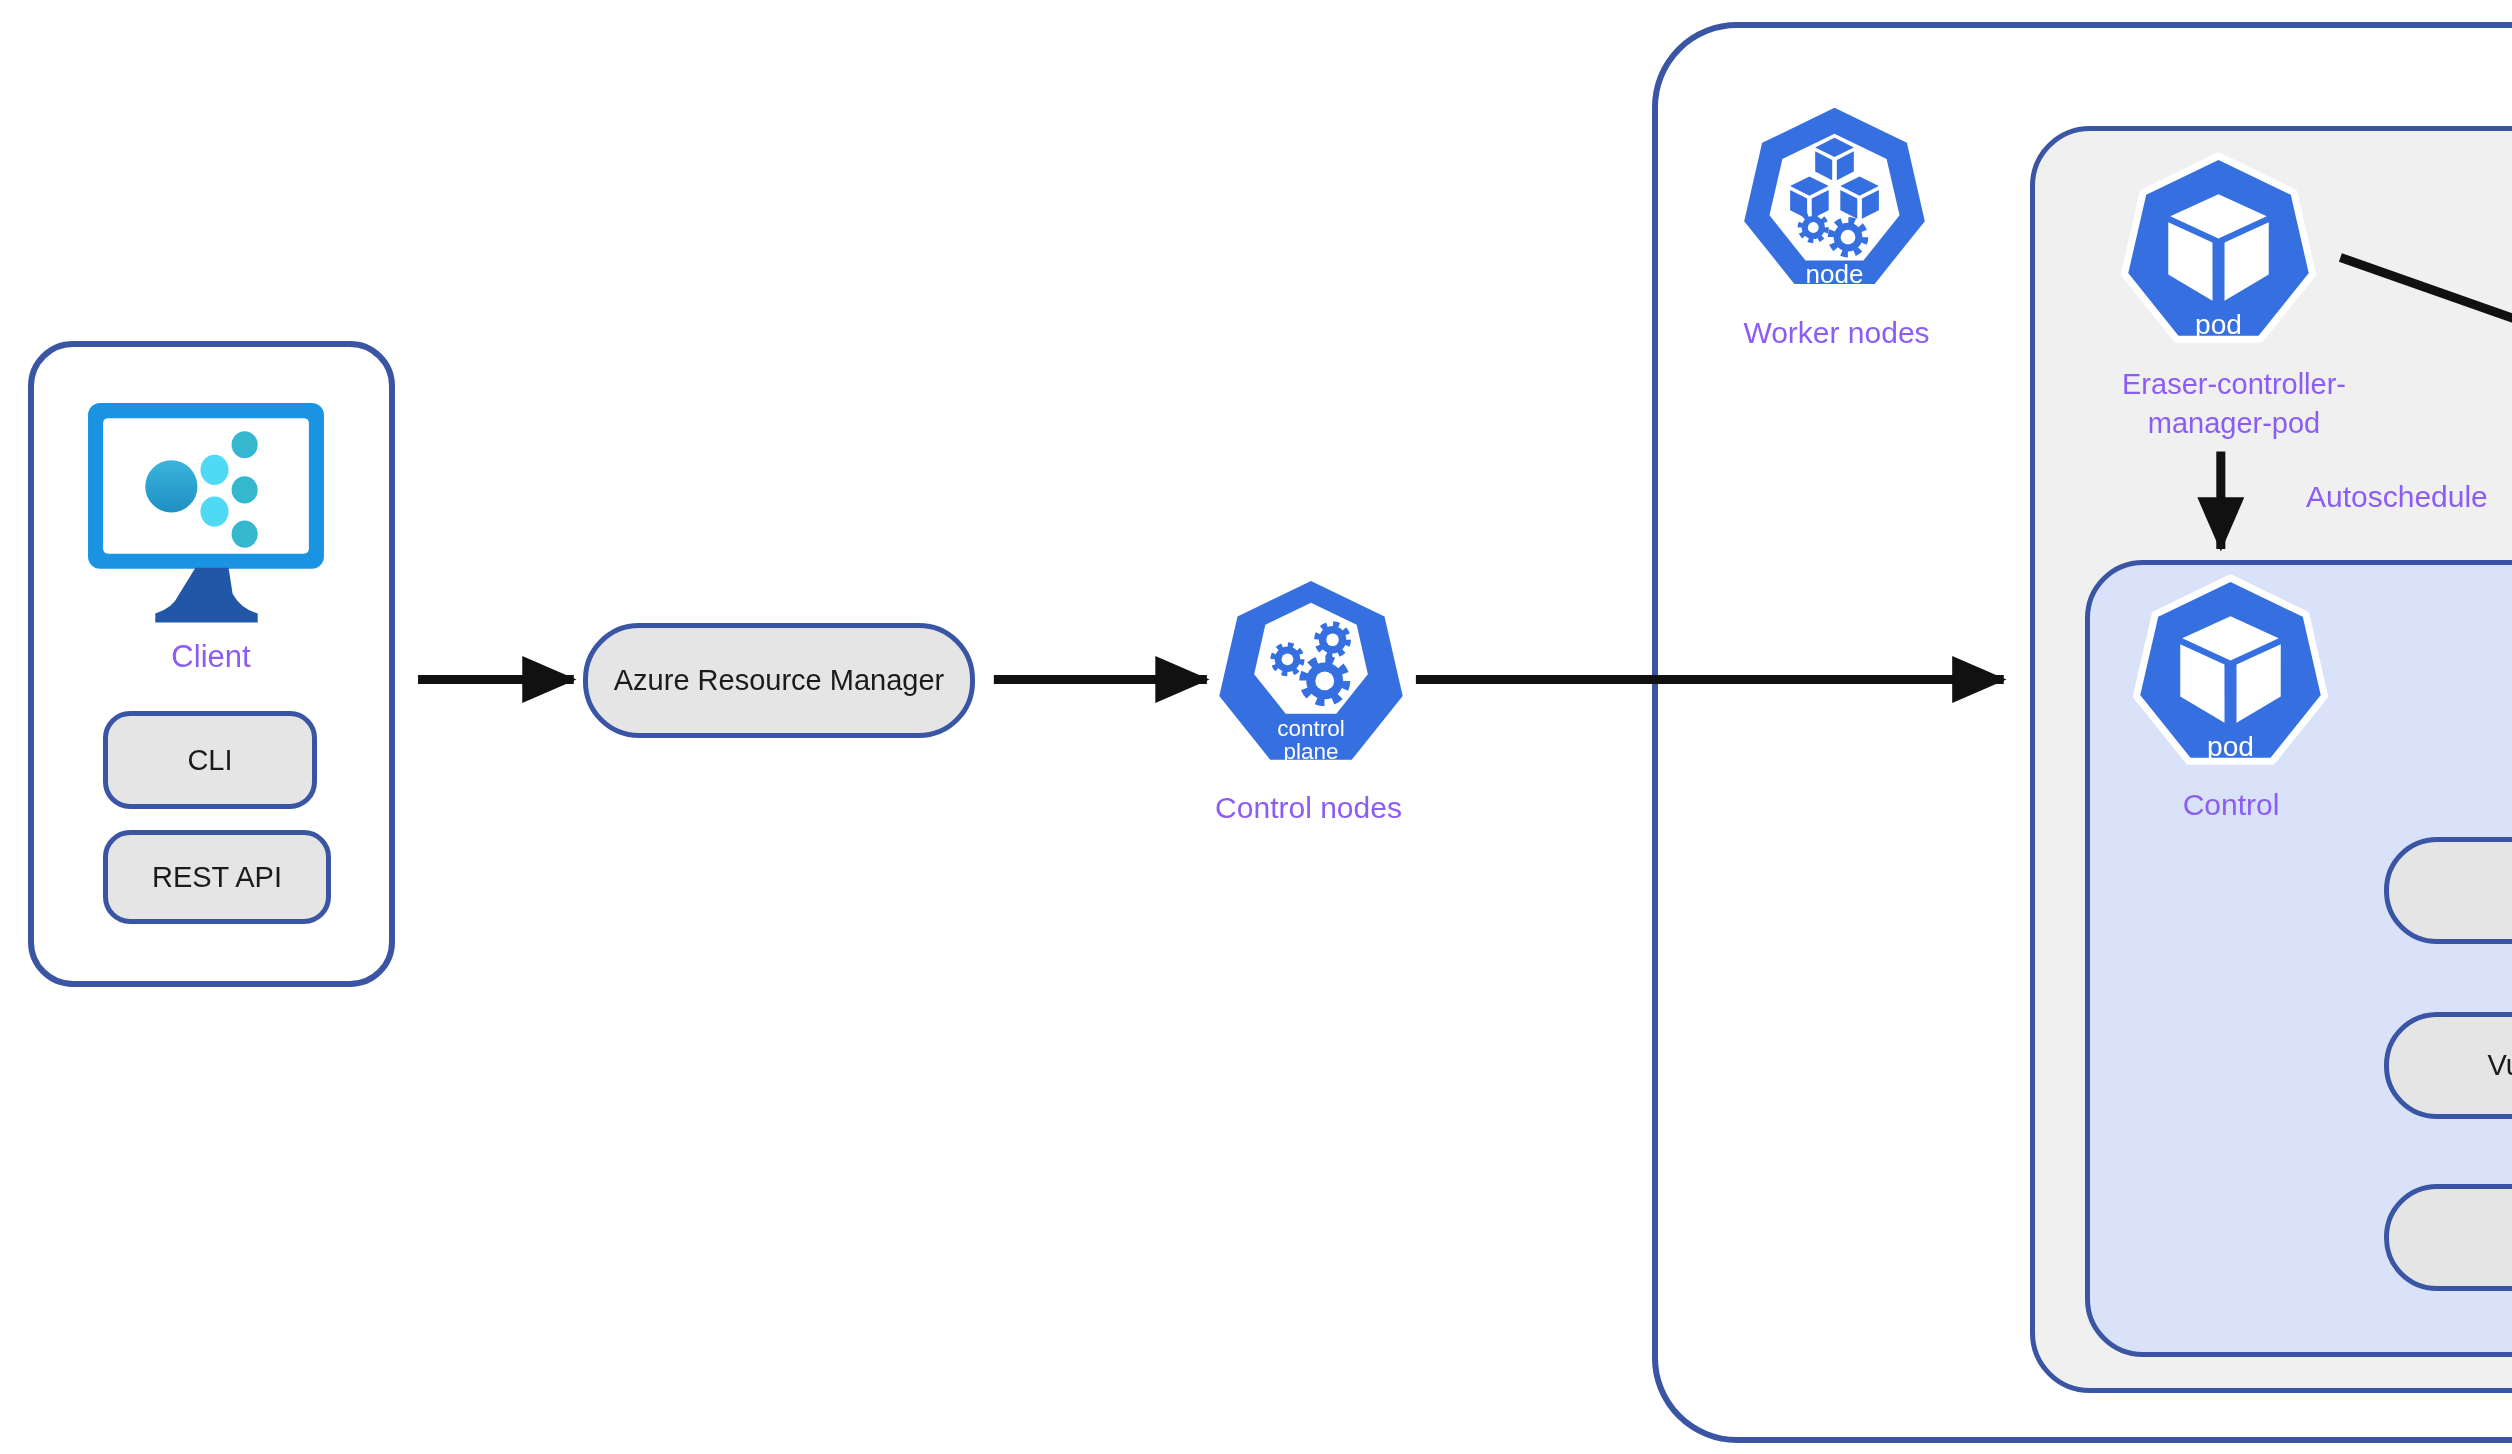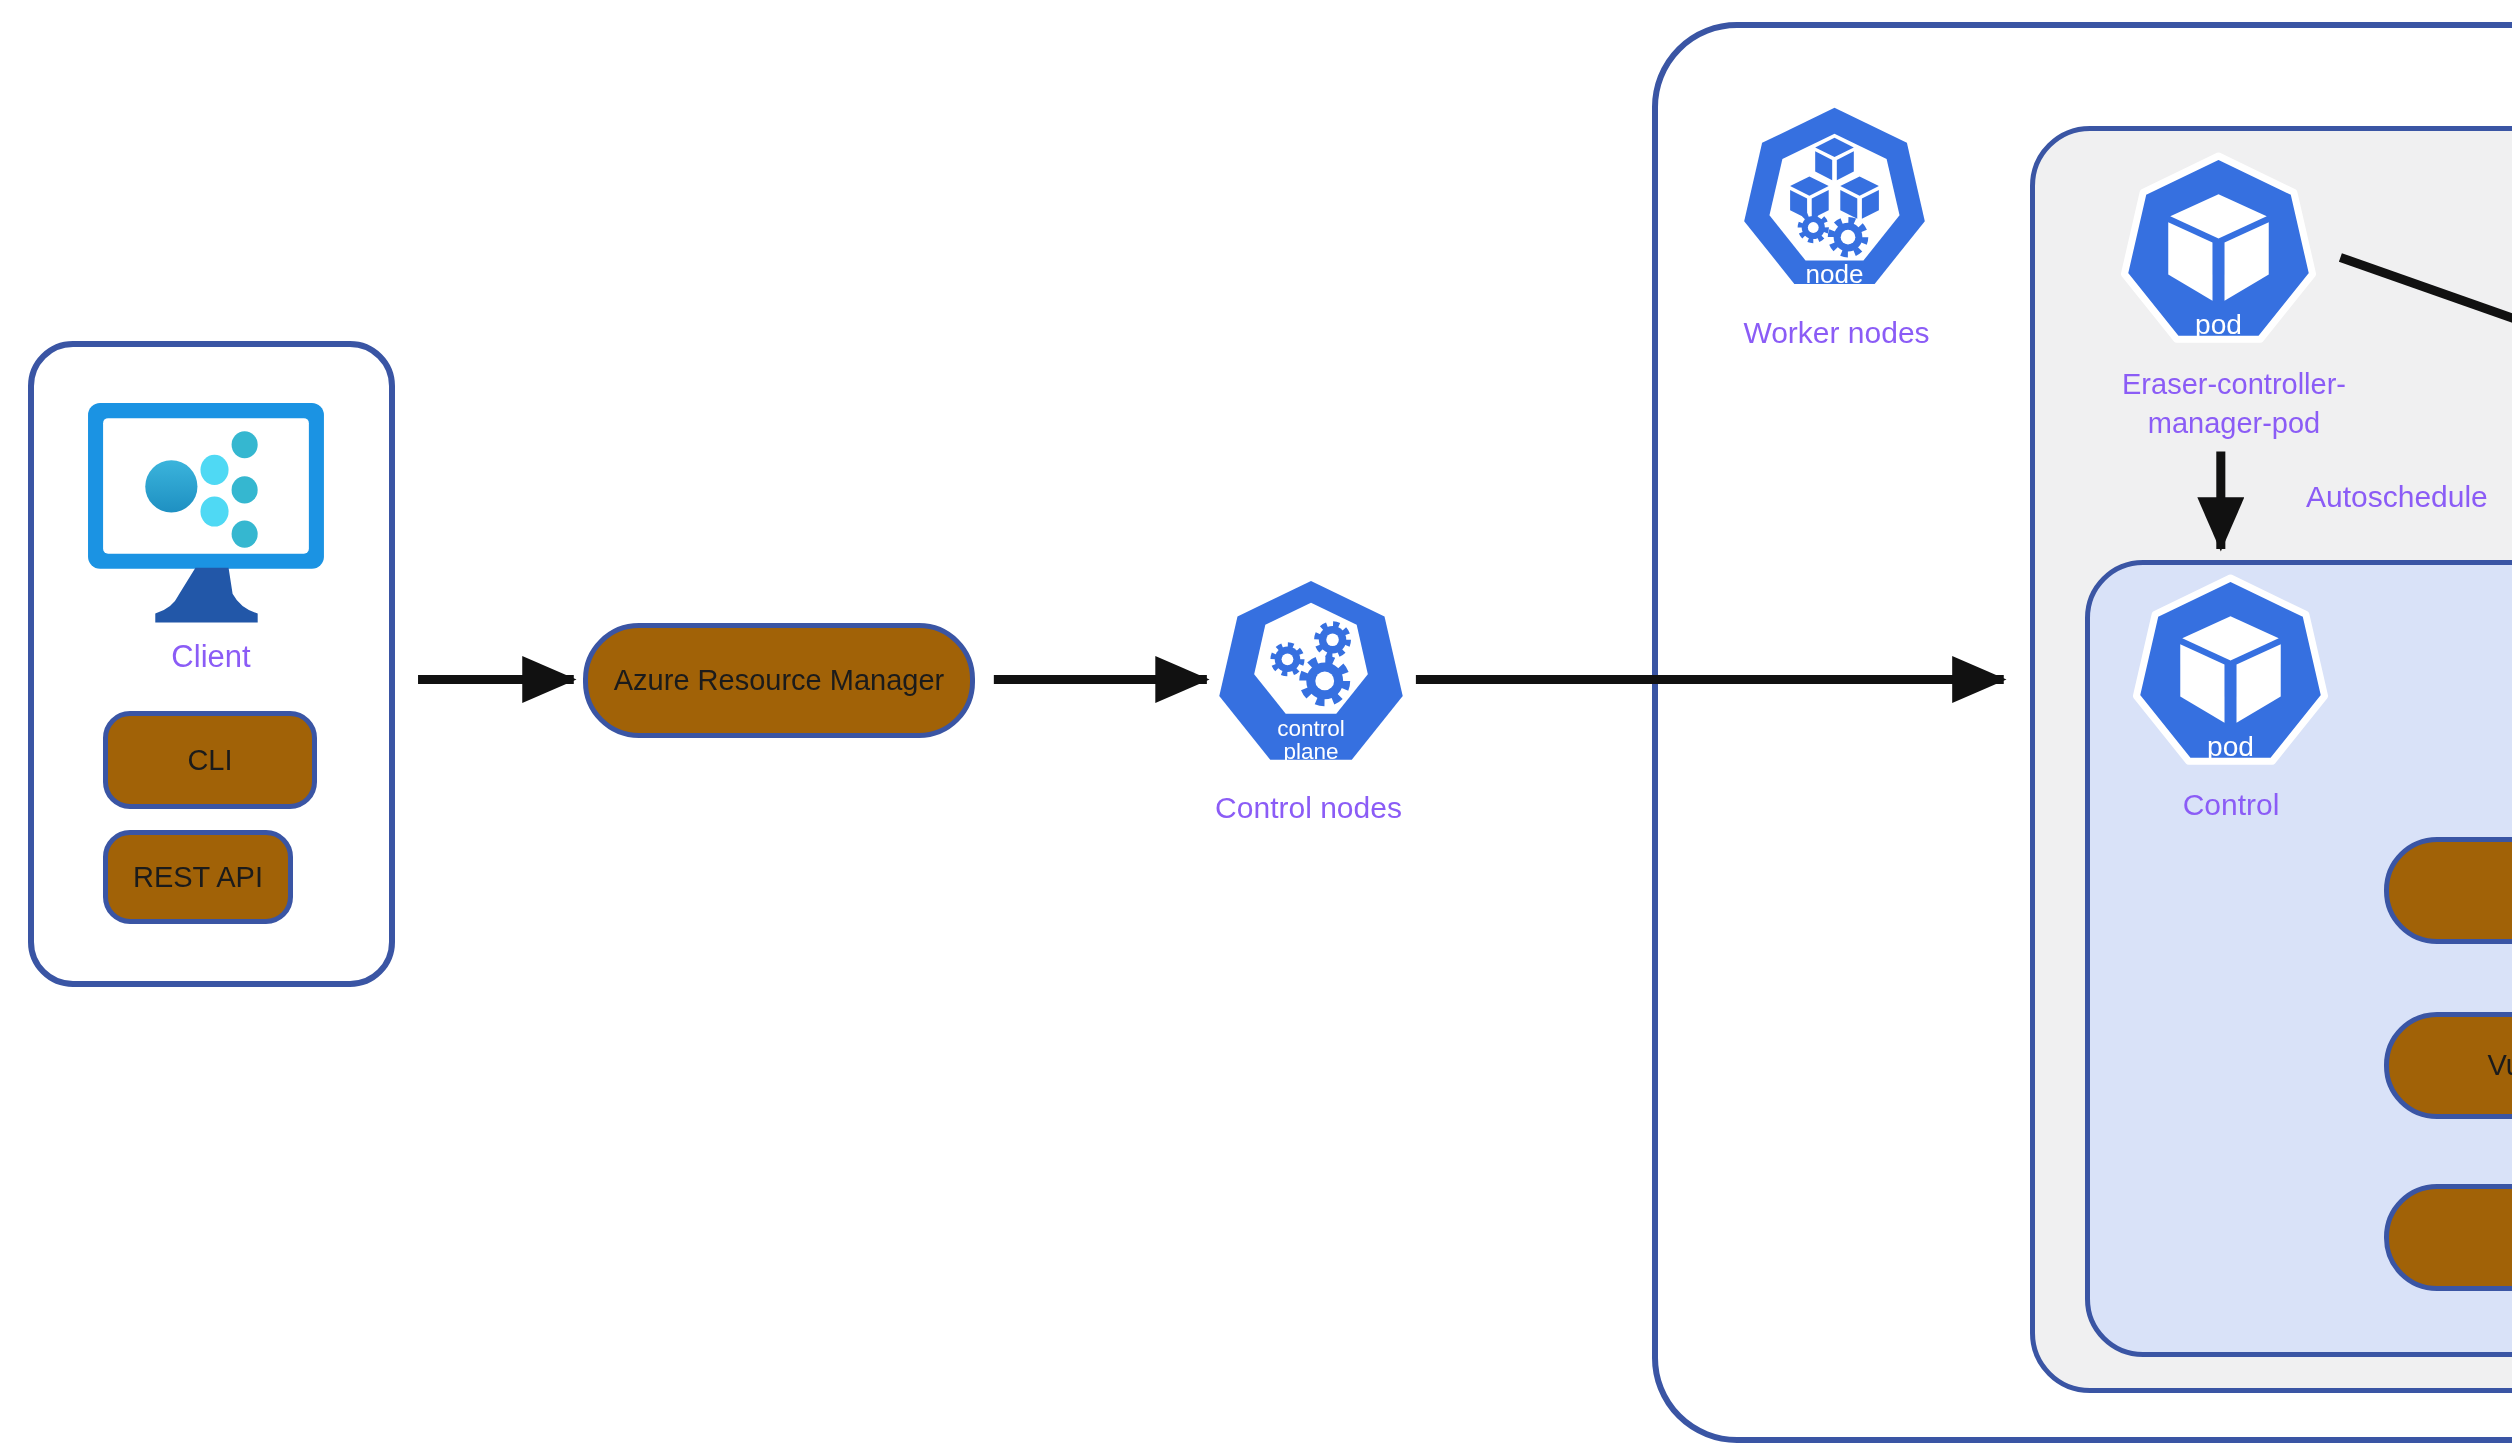--- a/index.html
+++ b/index.html
@@ -1,20 +1,20 @@
 <!DOCTYPE html>
 <html style="font-size:8px"><head>
 <meta charset="utf-8">
 <style>
   html,body{margin:0;padding:0;background:#ffffff;}
   body{width:3490px;height:1455px;position:relative;overflow:hidden;
        font-family:"Liberation Sans",sans-serif;color:#1b1b1b;}
   .abs{position:absolute;}
   .panel{position:absolute;box-sizing:border-box;border:6px solid #3A55A4;background:#ffffff;}
-  .pill{position:absolute;box-sizing:border-box;border:5px solid #3A55A4;background:#a16207;
+  .pill{position:absolute;box-sizing:border-box;border:5px solid #3A55A4;background:#e5e5e5;
         display:flex;align-items:center;justify-content:center;
         font-size:29px;color:#1b1b1b;white-space:nowrap;}
   .lbl{position:absolute;text-align:center;font-size:30px;line-height:1.3;color:#8b5cf6;white-space:nowrap;}
   .lbl.two{white-space:normal;margin-left:8px;}
   svg text{font-family:"Liberation Sans",sans-serif;}
   .arrowlayer{position:absolute;left:0;top:0;width:3490px;height:1455px;pointer-events:none;}
 </style>
 </head>
 <body>
 
@@ -61,21 +61,21 @@
   <ellipse cx="328" cy="293" rx="26" ry="27" fill="#35B7D0"></ellipse>
   <path d="M230 360 H296 L304 412 Q320 442 354 451 V469 H150 V451 Q184 442 198 412 Z" fill="#2257A8"></path>
 </svg>
 
 <div class="lbl" style="left:28px;top:637px;width:366px;font-size:31px;">Client</div>
 
 <div class="pill" style="left:103px;top:711px;width:214px;height:98px;border-radius:27px;align-items:center;">
   <span>CLI</span>
 </div>
 
-<div class="pill" style="left:103px;top:830px;width:190px;height:94px;border-radius:27px;">
+<div class="pill" style="left:103px;top:830px;width:228px;height:94px;border-radius:27px;">
   <span>REST API</span>
 </div>
 
 <div class="pill" style="left:583px;top:623px;width:392px;height:115px;border-radius:56px;border-width:5.5px;">
   <span>Azure Resource Manager</span>
 </div>
 
 <svg class="abs" style="left:1213px;top:573px;" width="196" height="204" viewBox="0 0 100 104">
   <polygon points="50,4 87.5,22.1 96.8,62.7 70.8,95.2 29.2,95.2 3.2,62.7 12.5,22.1" fill="#3670E0"></polygon>
   <polygon points="50,15.2 73.3,26.4 79,51.6 62.9,71.8 37.1,71.8 21,51.6 26.7,26.4" fill="#ffffff"></polygon>

